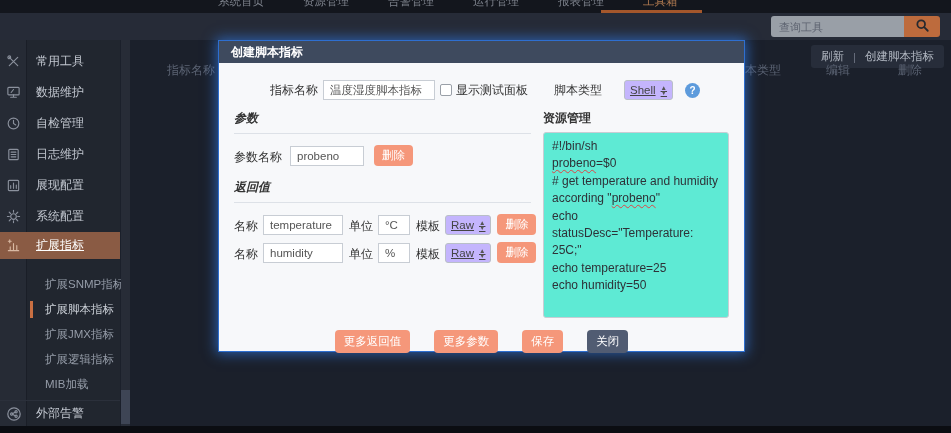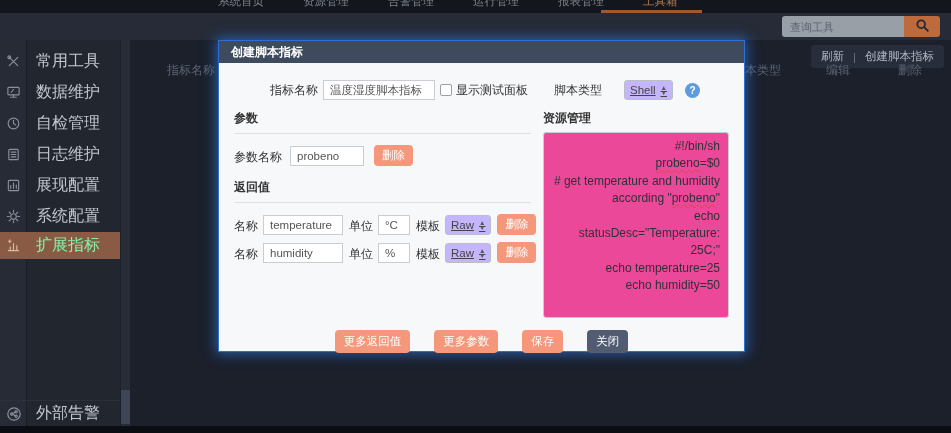--- a/index.html
+++ b/index.html
@@ -11,35 +11,35 @@
   }
   
   .topbar { position:absolute; top:0; left:0; right:0; height:13px; background:#13161d; overflow:hidden; z-index:3; }
   .topnav { display:flex; margin-left:218px; gap:39px; }
   .nav-item { font-size:11.5px; color:#7e838d; white-space:nowrap; line-height:13px; margin-top:-5px; cursor:pointer; }
   .nav-item.active { color:#b07a50; }
   .nav-underline { position:absolute; left:601px; top:10px; width:101px; height:3px; background:#a4572b; }
   
   .strip2 { position:absolute; top:13px; left:0; right:0; height:27px; background:#262b37; z-index:2; }
   .searchbox { position:absolute; top:3px; right:11px; display:flex; height:21px; }
-  .search-input { width:122px; height:21px; background:#999fa7; border:none; border-radius:3px 0 0 3px;
+  .search-input { width:133px; height:21px; background:#999fa7; border:none; border-radius:3px 0 0 3px;
     font-size:11px; color:#3f444b; padding:0 8px; outline:none; font-family:inherit; }
   .search-input::placeholder { color:#5d6370; }
   .search-btn { width:36px; height:21px; background:#bd6b3d; border:none; border-radius:0 3px 3px 0;
     display:flex; align-items:center; justify-content:center; cursor:pointer; }
   
   .sidebar { position:absolute; top:40px; left:0; width:120px; height:386px; background:#21262f; z-index:2; }
   .rail { position:absolute; top:0; left:0; width:27px; height:100%; background:#262b35; border-right:1px solid #1a1e27; }
   .side-list { position:relative; padding-top:6px; }
   .side-item { display:flex; align-items:center; height:31px; cursor:pointer; position:relative; }
   .side-icon { width:27px; flex:none; display:flex; align-items:center; justify-content:center; }
   .side-icon svg { stroke:#8b919d; fill:none; stroke-width:1.2; stroke-linecap:round; }
-  .side-label { font-size:16px; color:#c2c7d0; padding-left:9px; white-space:nowrap; }
+  .side-label { font-size:12px; color:#c2c7d0; padding-left:9px; white-space:nowrap; }
   .side-item.active { height:27px; background:#8a5b44; }
-  .side-item.active .side-label { color:#86efac; }
+  .side-item.active .side-label { color:#ffffff;text-decoration:underline; }
   .side-item.active .side-icon svg { stroke:#d9b9a3; }
   .submenu { margin-top:13px; }
   .sub-item { height:25px; display:flex; align-items:center; padding-left:45px; font-size:11.5px; color:#959ca8;
     position:relative; cursor:pointer; white-space:nowrap; }
   .sub-item.active { color:#ccd1d8; }
   .sub-item.active::before { content:""; position:absolute; left:30px; top:4px; bottom:4px; width:3px; background:#c96f42; }
   .bottom-item { position:absolute; bottom:0; left:0; right:0; height:26px; display:flex; align-items:center;
     border-top:1px solid #2b303b; cursor:pointer; }
   .side-scroll { position:absolute; top:40px; left:121px; width:9px; height:386px; background:#272c37; z-index:2; }
   .side-thumb { position:absolute; bottom:2px; left:0; width:9px; height:34px; background:#3e4555; cursor:grab; }
@@ -63,31 +63,31 @@
   .checkbox { width:12px; height:12px; border:1px solid #9aa0a8; border-radius:2px; background:#fff;
     display:inline-block; flex:none; cursor:pointer; }
   .select { display:inline-flex; align-items:center; height:20px; border:1px solid #b9bfc7; border-radius:3px;
     background:#c4b5fd; padding:0 5px; gap:5px; font-size:11.5px; color:#444; cursor:pointer;text-decoration:underline; }
   .select .arrows { display:flex; flex-direction:column; font-size:6.5px; line-height:5px; color:#555; }
   .help { width:15px; height:15px; border-radius:50%; background:#5d9bdc; color:#fff; font-size:10px; font-weight:bold;
     display:flex; align-items:center; justify-content:center; cursor:pointer; flex:none; }
   .cols { display:flex; margin-top:10px; }
   .left-col { flex:1; padding-right:12px; min-width:0; }
   .right-col { width:186px; flex:none; }
-  .section-title { font-size:12px; font-weight:bold; color:#333; }
+  .section-title { font-size:12px; font-weight:bold; color:#333;font-style:italic; }
   .hr { border:none; border-top:1px solid #dde1e7; margin:6px 0 11px; }
   .param-row, .ret-row { display:flex; align-items:flex-end; }
   .ret-row { margin-bottom:7px; }
   .btn { background:#f5977a; color:#fff; border:none; border-radius:4px; font-size:11.5px; padding:4px 9px;
     font-family:inherit; cursor:pointer; white-space:nowrap; }
   .btn.small { padding:3px 8px; }
   .btn.close { background:#515c72; }
   .script-label { margin-bottom:5px; display:block; }
-  .script-box { height:186px; background:#ec4899; border:1px solid #c8cdd4; border-radius:3px; padding:5px 8px;
-    font-size:12px; line-height:1.45; color:#2e3238; white-space:pre-wrap; word-wrap:break-word; overflow:hidden;text-align:right; }
+  .script-box { height:186px; background:#5eead4; border:1px solid #c8cdd4; border-radius:3px; padding:5px 8px;
+    font-size:12px; line-height:1.45; color:#2e3238; white-space:pre-wrap; word-wrap:break-word; overflow:hidden; }
   .misspell { text-decoration:underline wavy #e04444 1px; text-underline-offset:2px; }
   .btn-row { display:flex; justify-content:center; gap:24px; margin-top:12px; }
   .ml4{margin-left:4px}.ml5{margin-left:5px}.ml6{margin-left:6px}.ml8{margin-left:8px}.ml10{margin-left:10px}
 </style>
 </head>
 <body>
 
 <div class="topbar">
   <div class="topnav">
     <span class="nav-item">系统首页</span>
@@ -172,20 +172,27 @@
       <span class="side-label">系统配置</span>
     </div>
     <div class="side-item active">
       <span class="side-icon">
         <svg width="15" height="15" viewBox="0 0 16 16">
             <path d="M4.5 13V9.5M8 13V6M11.5 13V8M2.5 13.5h11"></path>
             <path d="M2.5 3.5h3M4 2v3"></path>
           </svg>
       </span>
       <span class="side-label">扩展指标</span>
+    </div>
+    <div class="submenu">
+      <div class="sub-item">扩展SNMP指标</div>
+      <div class="sub-item active">扩展脚本指标</div>
+      <div class="sub-item">扩展JMX指标</div>
+      <div class="sub-item">扩展逻辑指标</div>
+      <div class="sub-item">MIB加载</div>
     </div>
   </div>
   <div class="bottom-item">
     <span class="side-icon">
       <svg width="16" height="16" viewBox="0 0 16 16">
           <circle cx="8" cy="8" r="6.2"></circle>
           <circle cx="5.7" cy="8" r="1.1"></circle>
           <circle cx="10.1" cy="5.7" r="1.1"></circle>
           <circle cx="10.1" cy="10.3" r="1.1"></circle>
           <path d="M6.8 7.5l2.3-1.3M6.8 8.5l2.3 1.3"></path>

